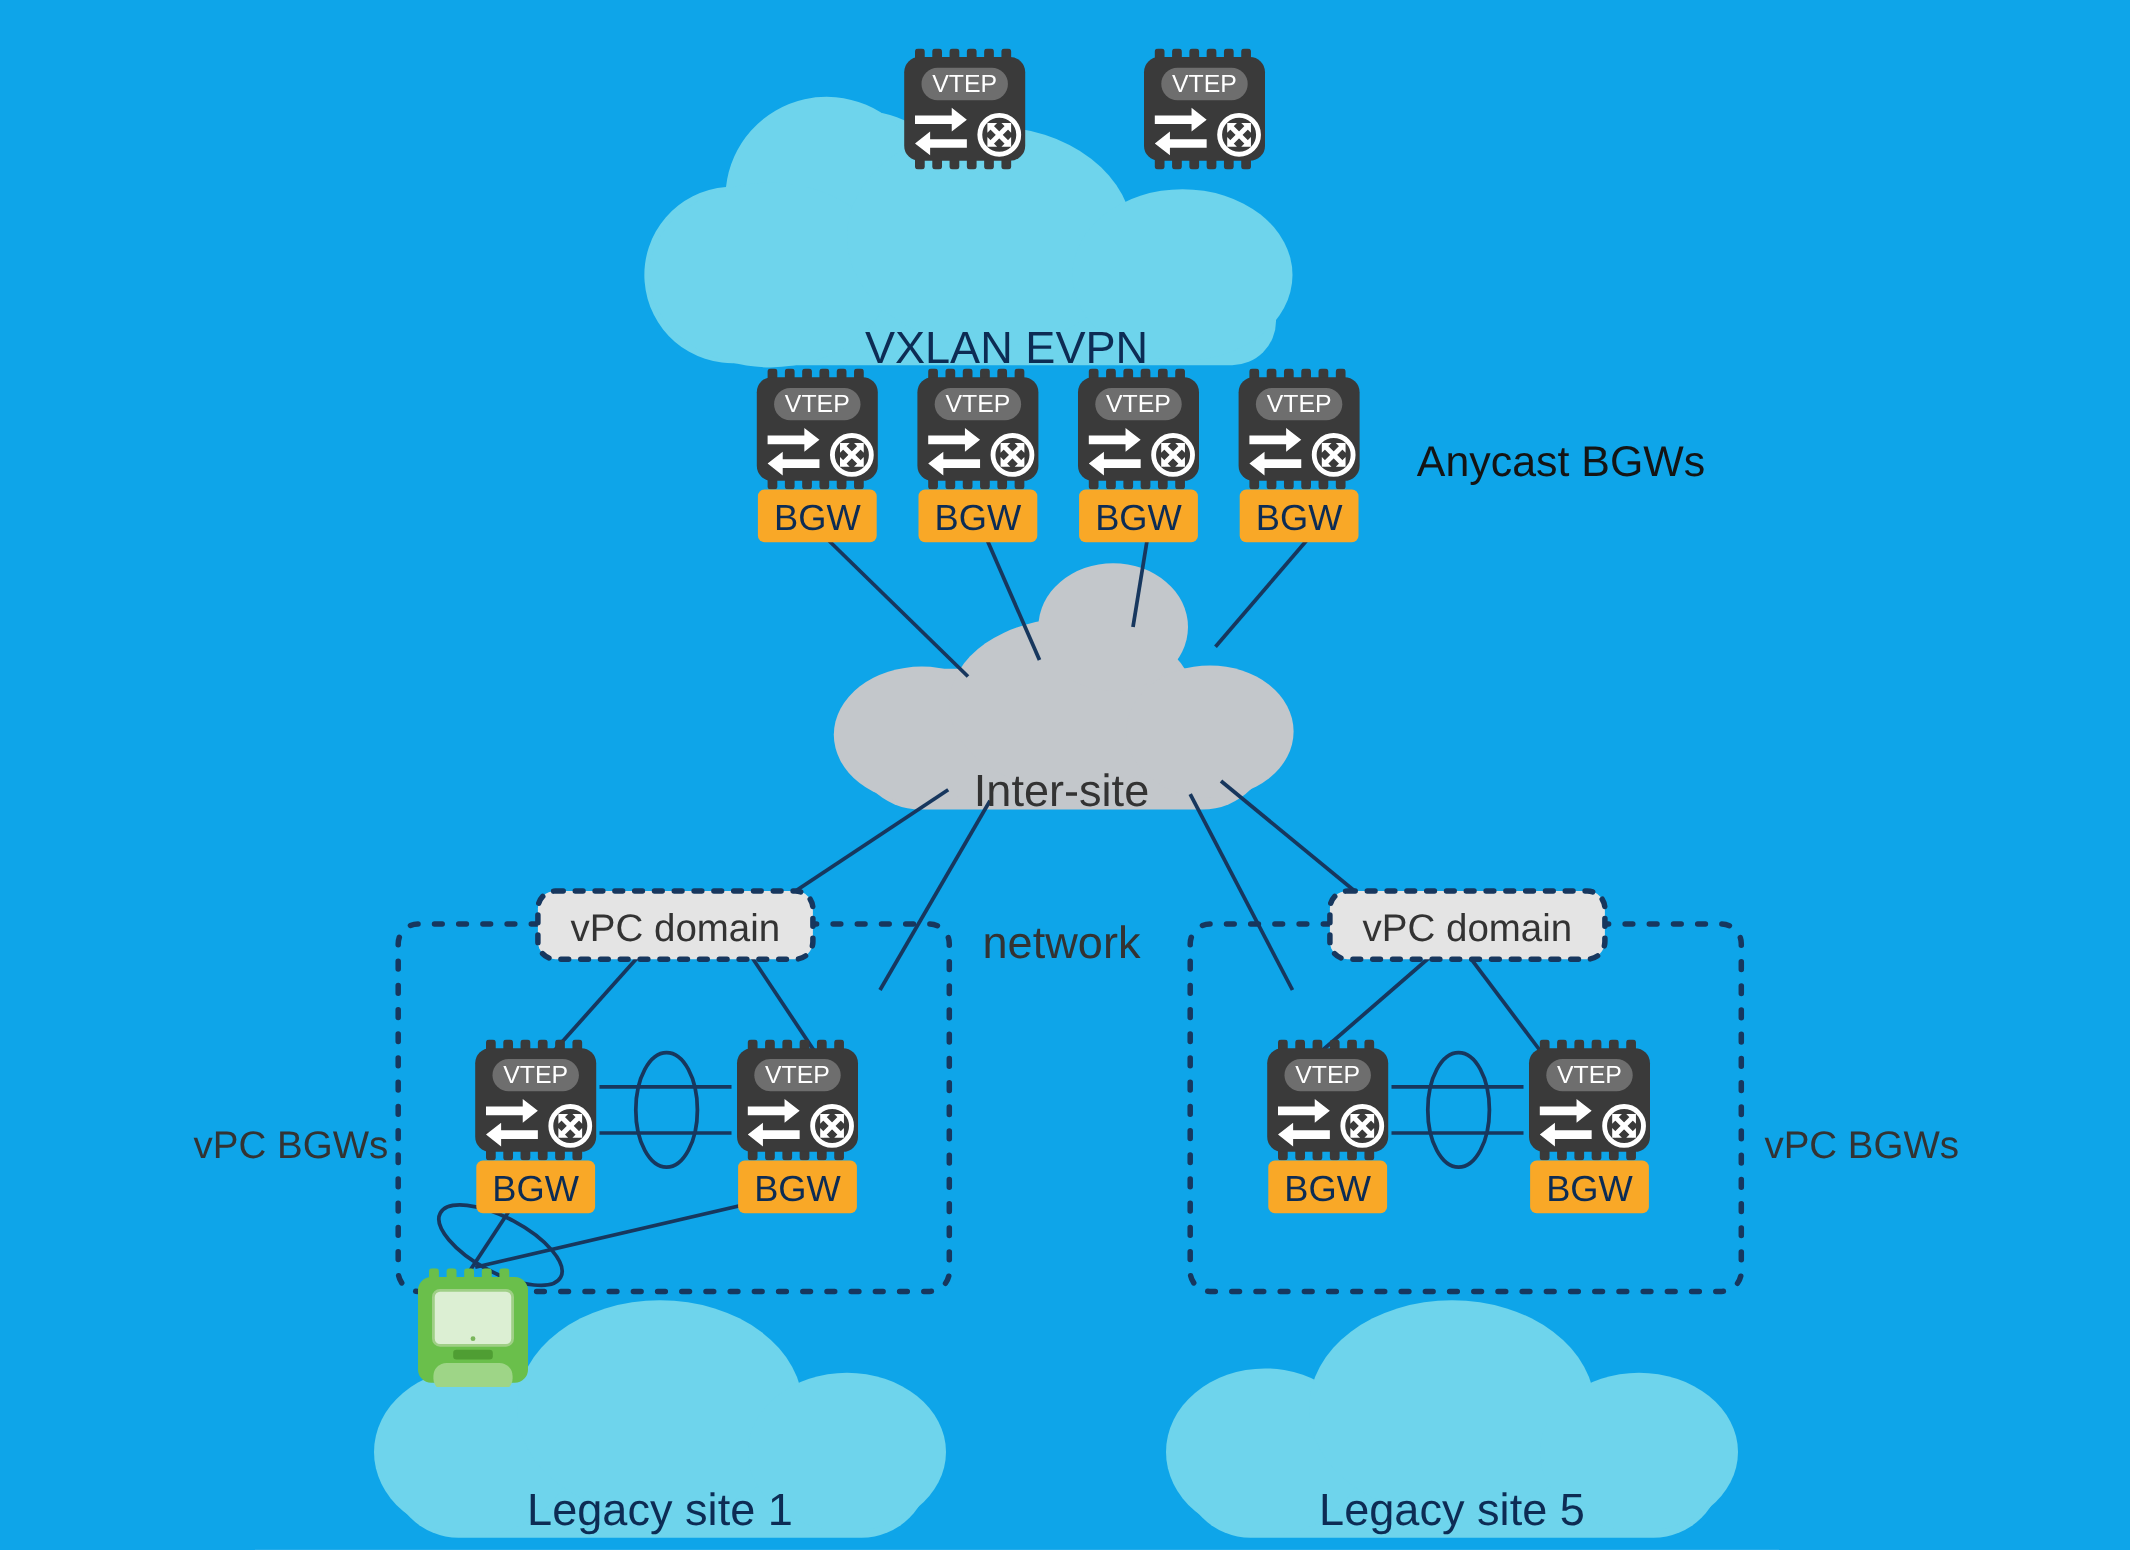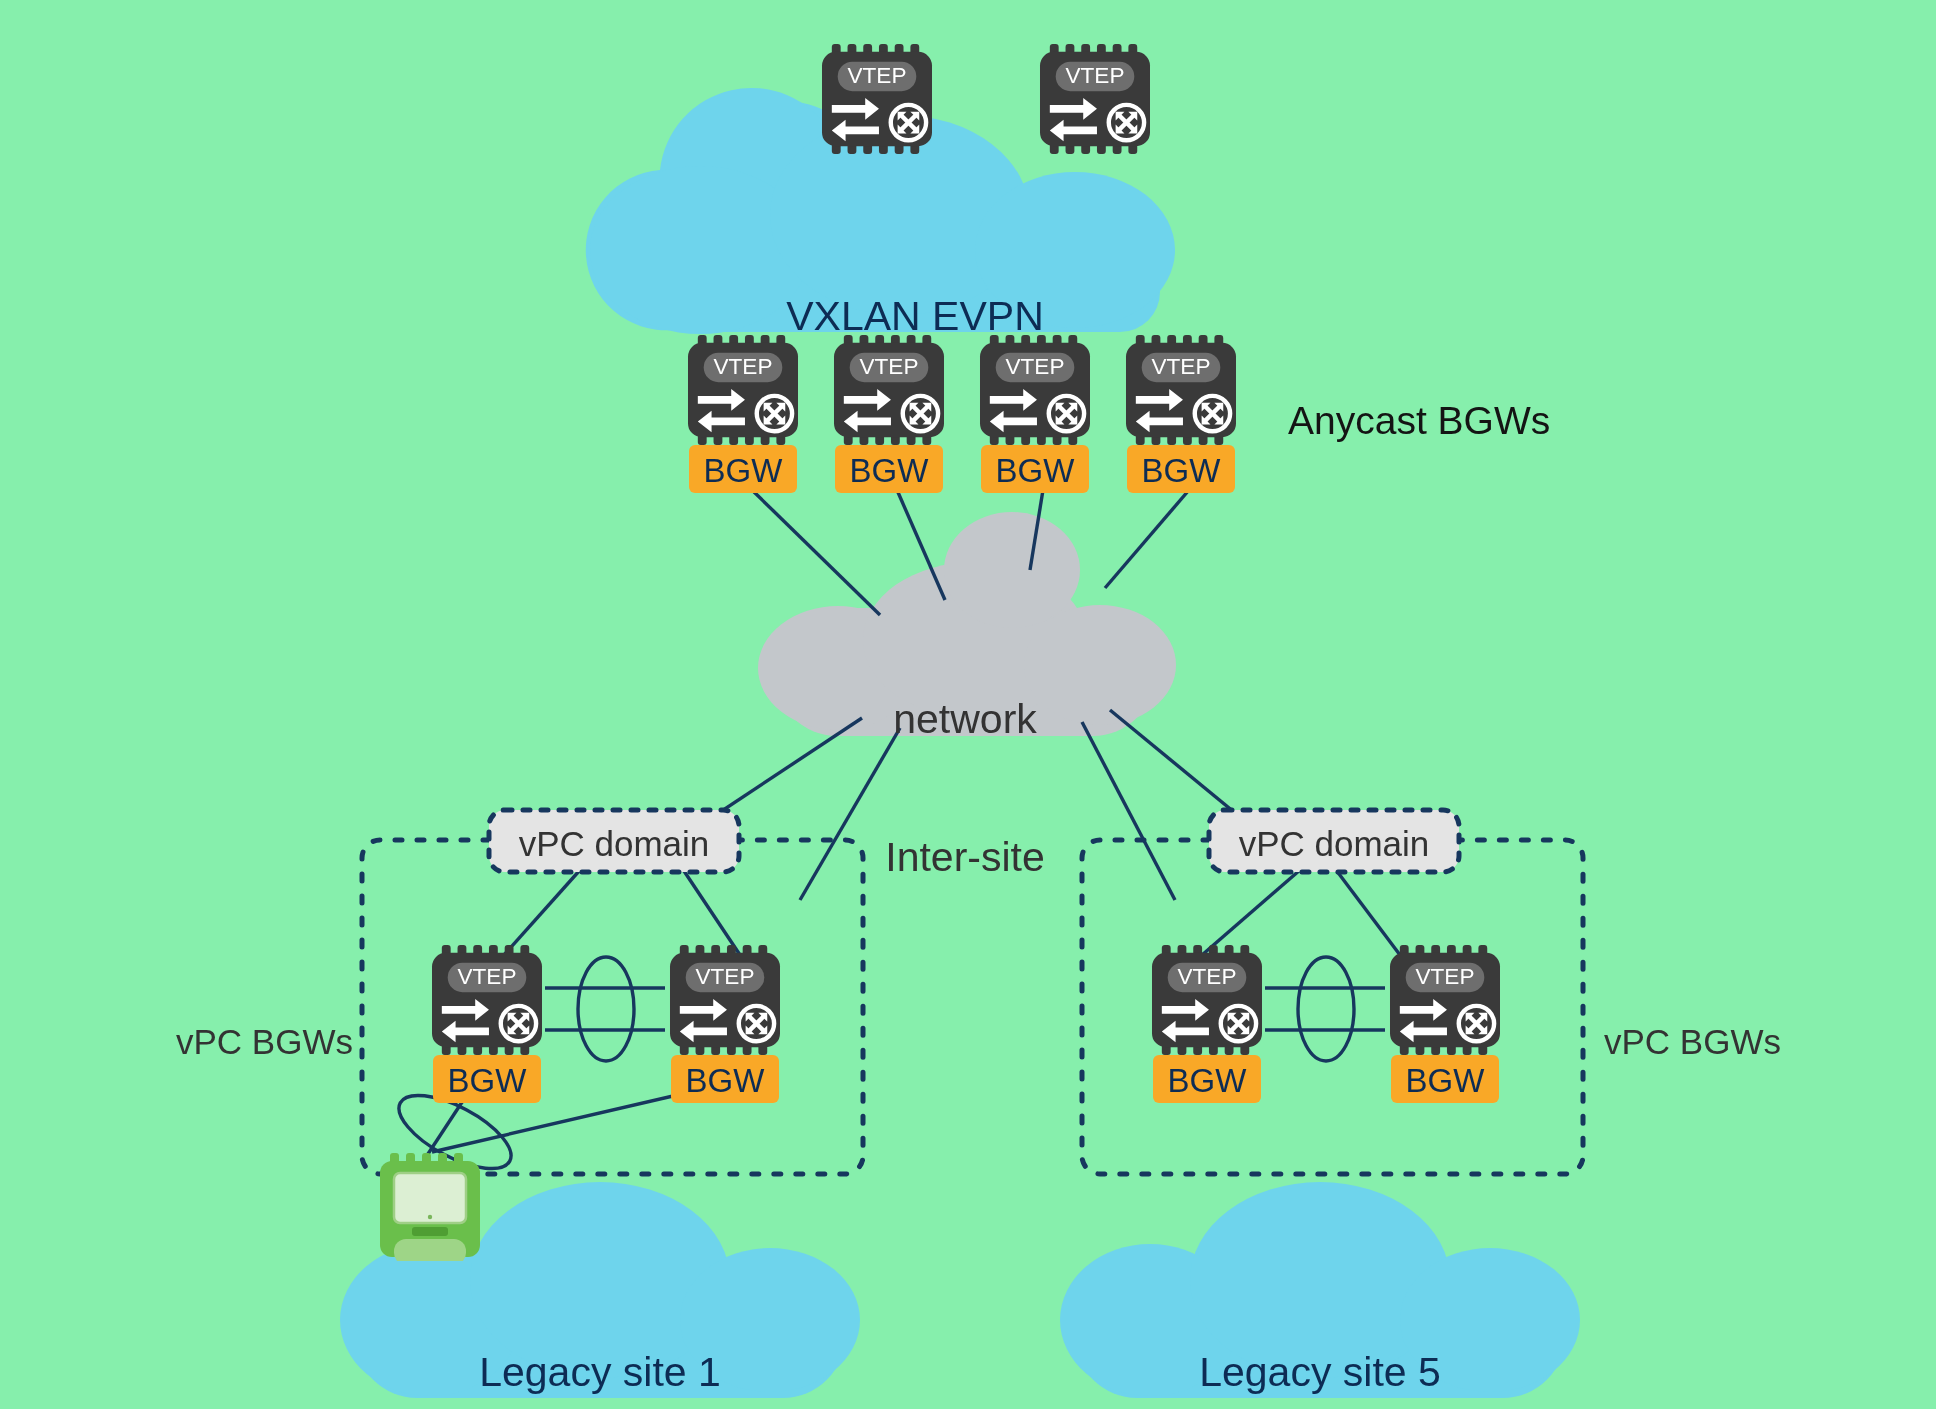--- a/index.html
+++ b/index.html
@@ -11,21 +11,21 @@
   body {
     font-family: "Liberation Sans", sans-serif;
     width: 1936px;
     height: 1409px;
     overflow: hidden;
   }
   #stage {
     position: relative;
     width: 1936px;
     height: 1409px;
-    background: #86efac;
+    background: #0ea5e9;
   }
   #stage > svg {
     position: absolute;
     top: 0;
     left: 0;
     width: 1936px;
     height: 1409px;
   }
   .txt {
     position: absolute;
@@ -222,22 +222,22 @@
     <rect x="489" y="810" width="250" height="62" rx="16" fill="#e4e4e4" stroke="#17375e" stroke-width="5" stroke-dasharray="7 11" stroke-linecap="round"></rect>
     <rect x="1209" y="810" width="250" height="62" rx="16" fill="#e4e4e4" stroke="#17375e" stroke-width="5" stroke-dasharray="7 11" stroke-linecap="round"></rect>
   </g>
 </svg>
 
 <div class="txt" style="left:740px; top:202px; width:350px; text-align:center; font-size:41px; color:#0d2c54;">
   <div>VXLAN EVPN</div>
 </div>
 
 <div class="txt" style="left:790px; top:605px; width:350px; text-align:center; font-size:41px; color:#333333;">
+  <div>Inter-site</div>
   <div>network</div>
-  <div>Inter-site</div>
 </div>
 
 <div class="txt" style="left:425px; top:1258px; width:350px; text-align:center; font-size:41px; color:#0d2c54;">
   <div>Legacy site 1</div>
 </div>
 
 <div class="txt" style="left:1145px; top:1258px; width:350px; text-align:center; font-size:41px; color:#0d2c54;">
   <div>Legacy site 5</div>
 </div>
 

